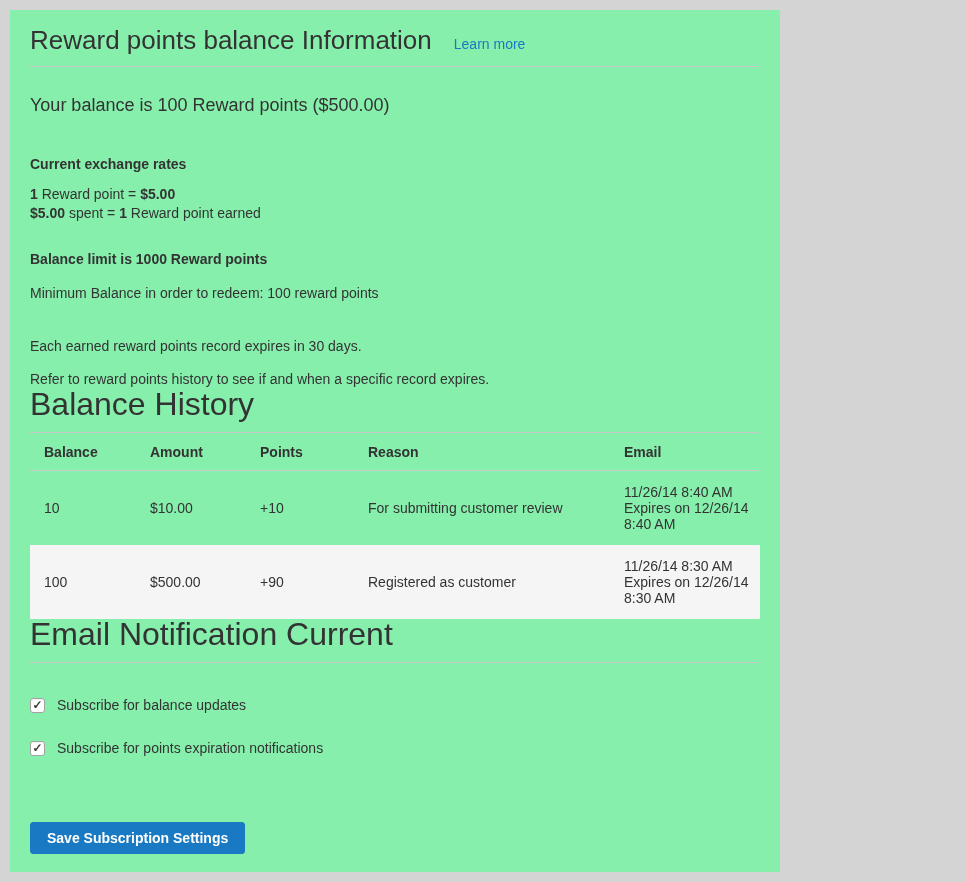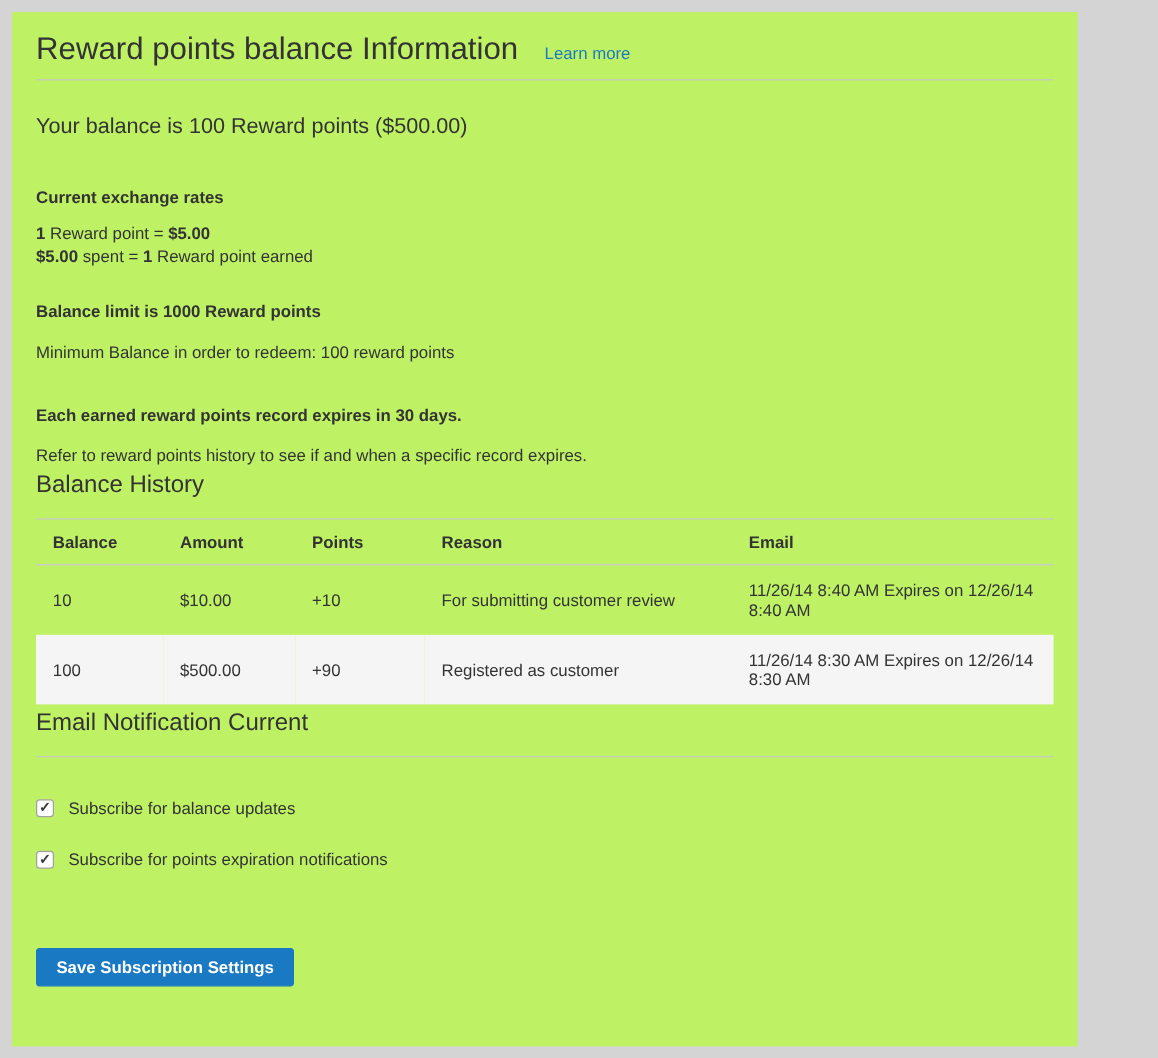--- a/index.html
+++ b/index.html
@@ -13,22 +13,22 @@
   .frame {
     position: absolute;
     left: 0; top: 0;
     width: 965px; height: 882px;
     border-radius: 6px;
     background: #d4d4d4;
   }
   .card {
     position: absolute;
     left: 10px; top: 10px;
-    width: 888px; height: 862px;
-    background: #bef264;
+    width: 770px; height: 862px;
+    background: #86efac;
     overflow: hidden;
   }
   .inner { padding: 0 20px; }
 
   
   .title-row {
     display: flex;
     align-items: baseline;
     gap: 22px;
     padding: 15px 0 11px;
@@ -53,27 +53,27 @@
     font-size: 18px;
     line-height: 22px;
   }
 
   p, .text-line { font-size: 14px; line-height: 19px; }
 
   .rates-heading   { margin: 39px 0 0; font-weight: 700; }
   .rates-lines     { margin: 11px 0 0; }
   .limit-heading   { margin: 27px 0 0; font-weight: 700; }
   .min-balance     { margin: 15px 0 0; }
-  .exp-heading     { margin: 34px 0 0; font-weight: 700; }
+  .exp-heading     { margin: 34px 0 0; font-weight: 400; }
   .exp-note        { margin: 14px 0 0; }
   b { font-weight: 700; }
 
   h2.section-heading {
     margin: 0;
-    font-size: 20px;
+    font-size: 32px;
     font-weight: 300;
     color: #333;
     line-height: 30px;
     padding-bottom: 13px;
     border-bottom: 1px solid #c9c9c9;
   }
   .history-heading { margin-top: 50px; }
   .email-heading   { margin-top: 63px; }
 
   table.history-table {

